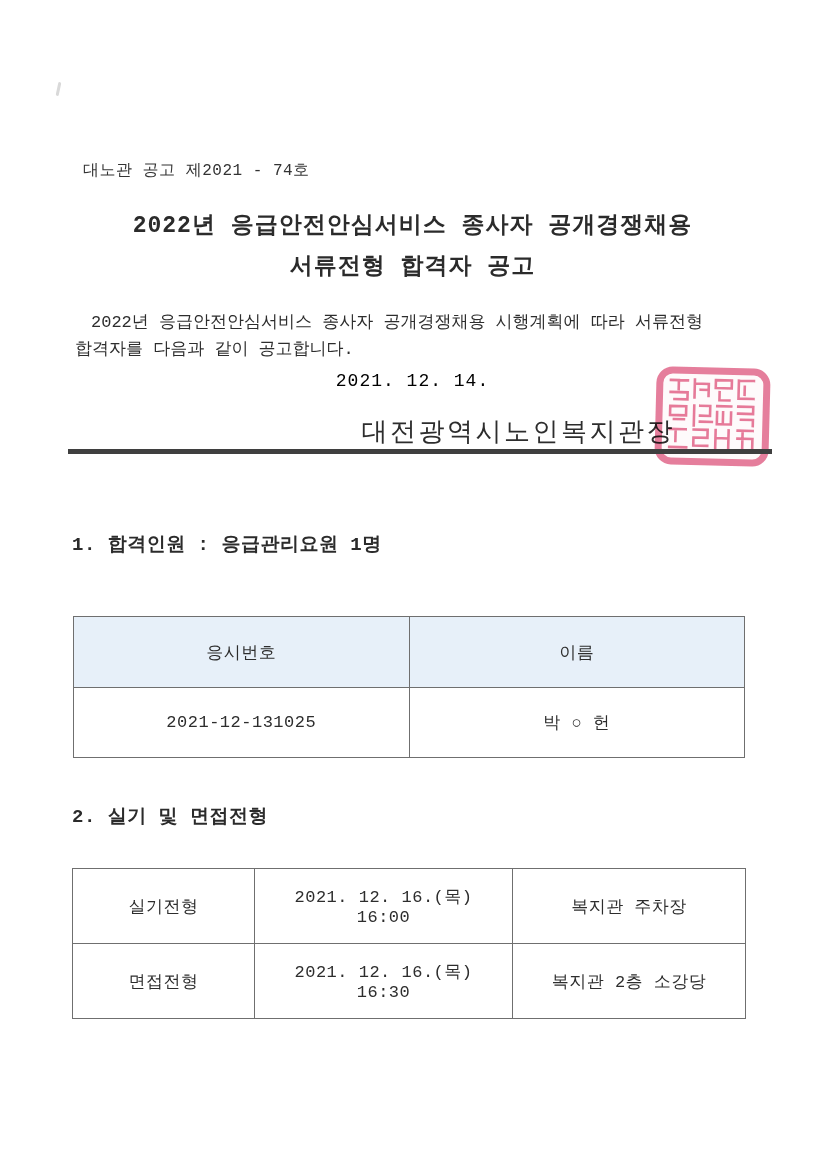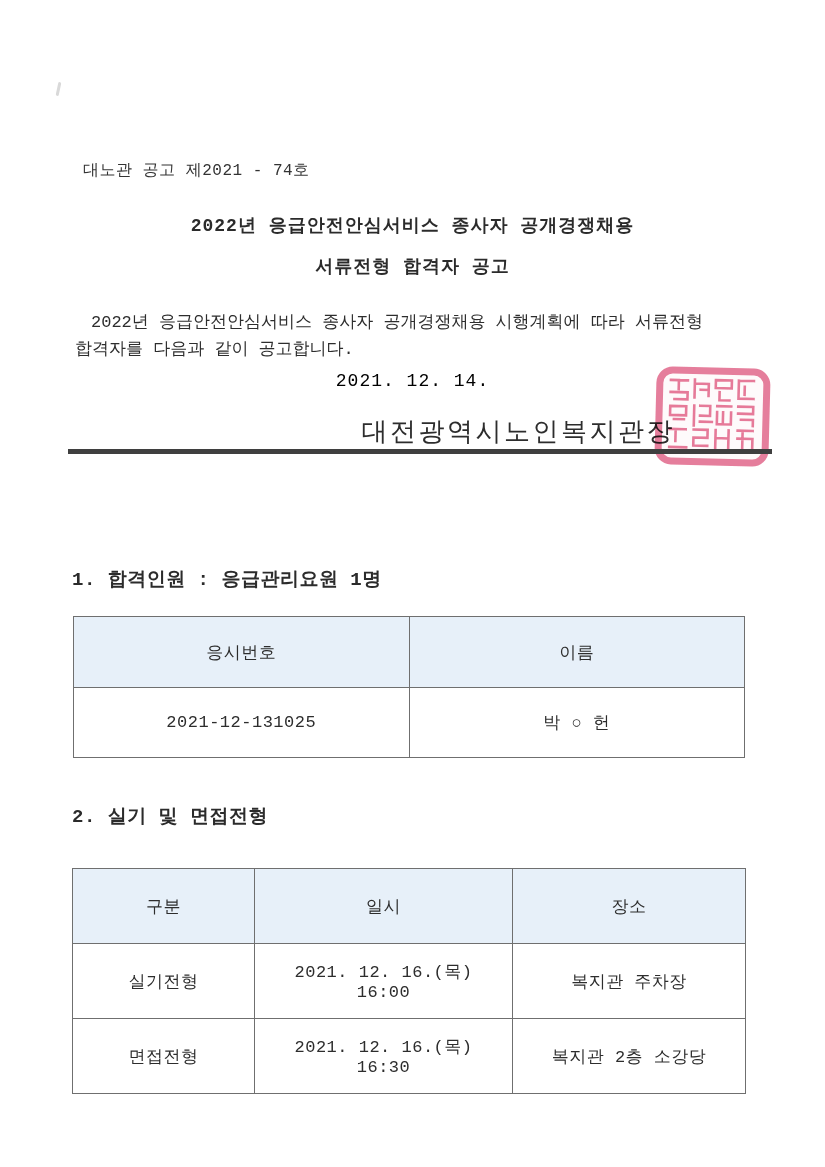--- a/index.html
+++ b/index.html
@@ -10,21 +10,21 @@
     font-family:Liberation Mono, monospace;
     color:#2e2e2e;
     overflow:hidden;
   }
   .doc-number{
     position:absolute;left:83px;top:160px;
     font-size:16px;letter-spacing:0.5px;color:#333;
   }
   .title{
     position:absolute;left:0;top:206px;width:825px;
-    text-align:center;font-weight:bold;font-size:18px;
+    text-align:center;font-weight:bold;font-size:23px;
     line-height:41px;letter-spacing:1px;color:#2b2b2b;
   }
   .body-par{
     position:absolute;left:75px;top:309px;width:700px;
     font-size:17px;line-height:27px;text-indent:16px;
     word-break:keep-all;color:#2d2d2d;
   }
   .date-line{
     position:absolute;left:0;top:371px;width:825px;
     text-align:center;font-size:18px;letter-spacing:1px;color:#000000;
@@ -41,21 +41,21 @@
     opacity:0.92;
   }
   .rule{
     position:absolute;left:68px;top:449px;width:704px;height:5px;
     background:#3f3f3f;
   }
   .sec-heading{
     position:absolute;left:72px;
     font-size:19px;font-weight:bold;letter-spacing:0.5px;color:#2b2b2b;
   }
-  .sec1-heading{top:566px;}
+  .sec1-heading{top:531px;}
   .sec2-heading{top:803px;}
   table.doc-table{
     position:absolute;border-collapse:collapse;table-layout:fixed;
     font-size:17px;color:#2d2d2d;
   }
   table.doc-table td,table.doc-table th{
     border:1px solid #6f6f6f;text-align:center;vertical-align:middle;
     font-weight:normal;letter-spacing:0.5px;padding:12px;
   }
   table.doc-table th{background:#e7f0f9;}
@@ -131,25 +131,20 @@
 
   <div class="sec-heading sec2-heading">2. 실기 및 면접전형</div>
 
   <table class="doc-table" id="table2">
     <colgroup>
       <col style="width:182px">
         <col style="width:258px">
         <col style="width:233px">
     </colgroup>
     <tbody>
-        <tr>
-      <th>구분</th>
-      <th>일시</th>
-      <th>장소</th>
-    </tr>
     <tr>
       <td>실기전형</td>
       <td>2021. 12. 16.(목) 16:00</td>
       <td>복지관 주차장</td>
     </tr>
     <tr>
       <td>면접전형</td>
       <td>2021. 12. 16.(목) 16:30</td>
       <td>복지관 2층 소강당</td>
     </tr>

